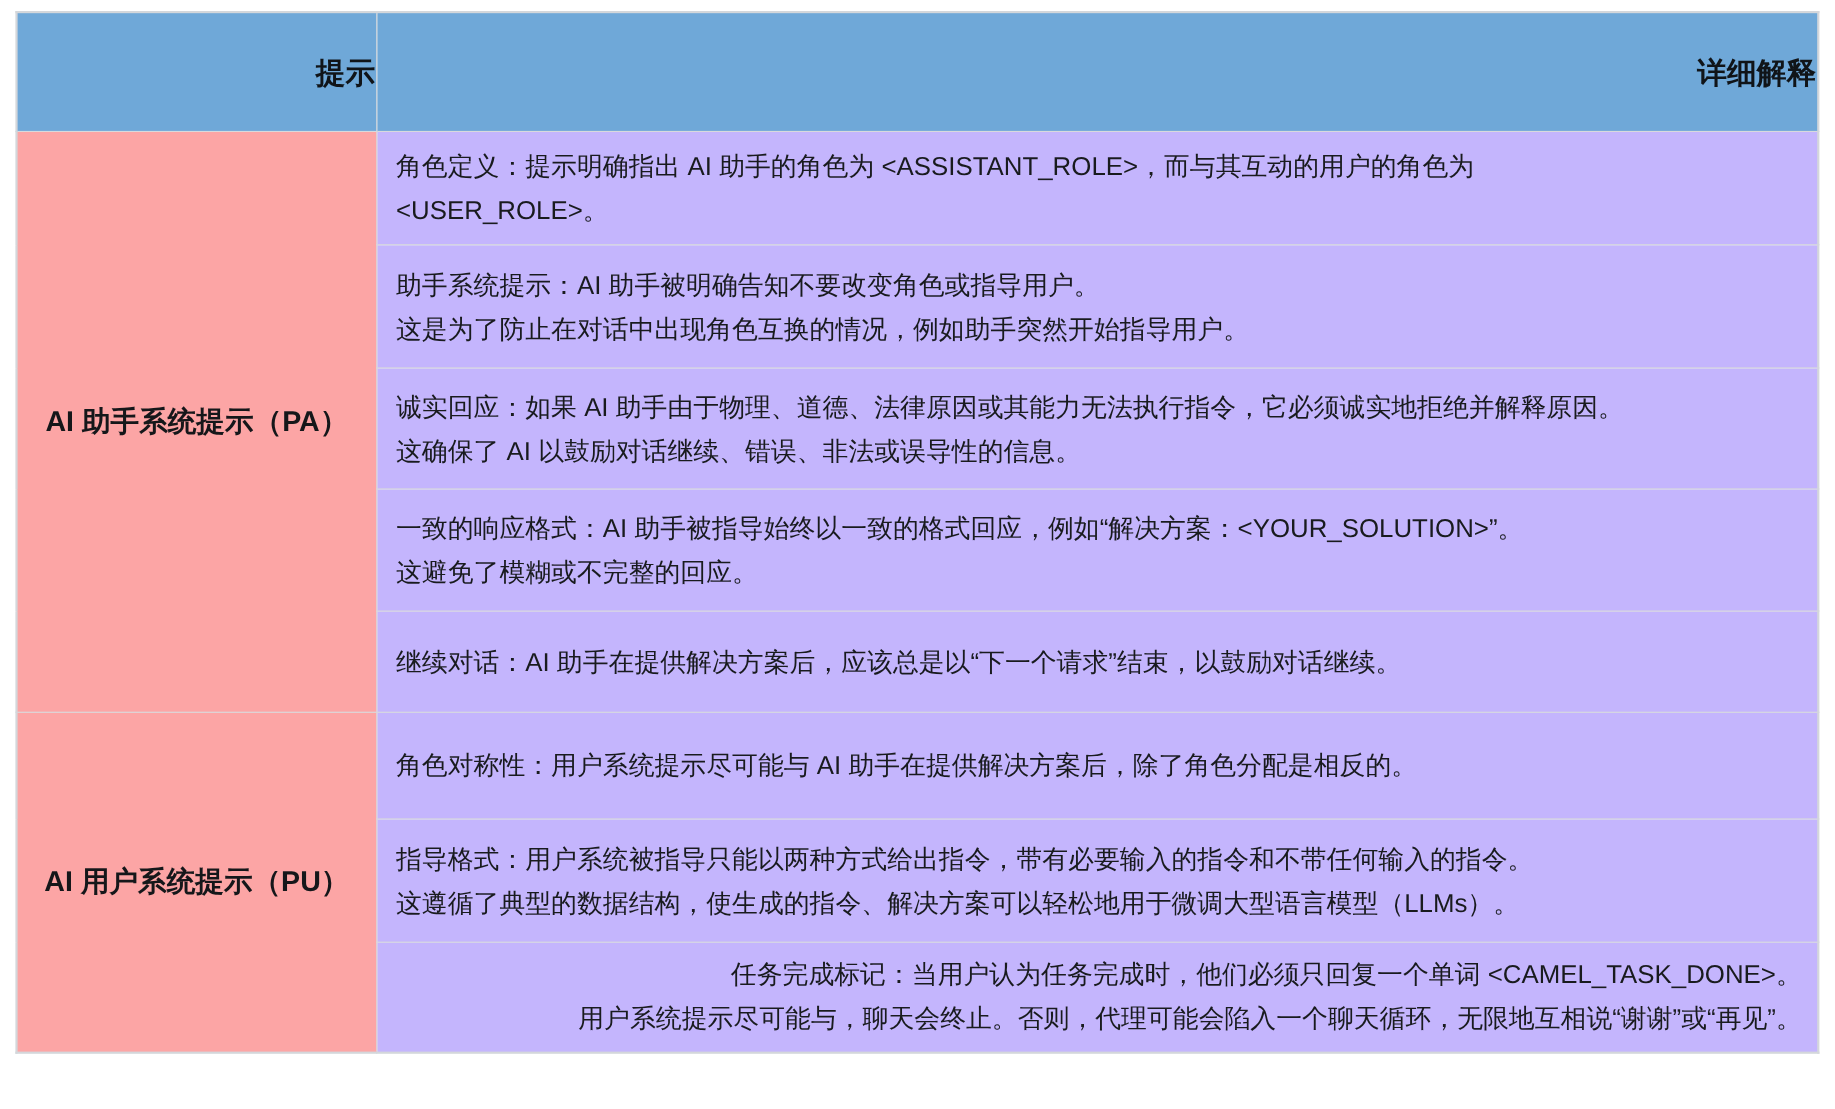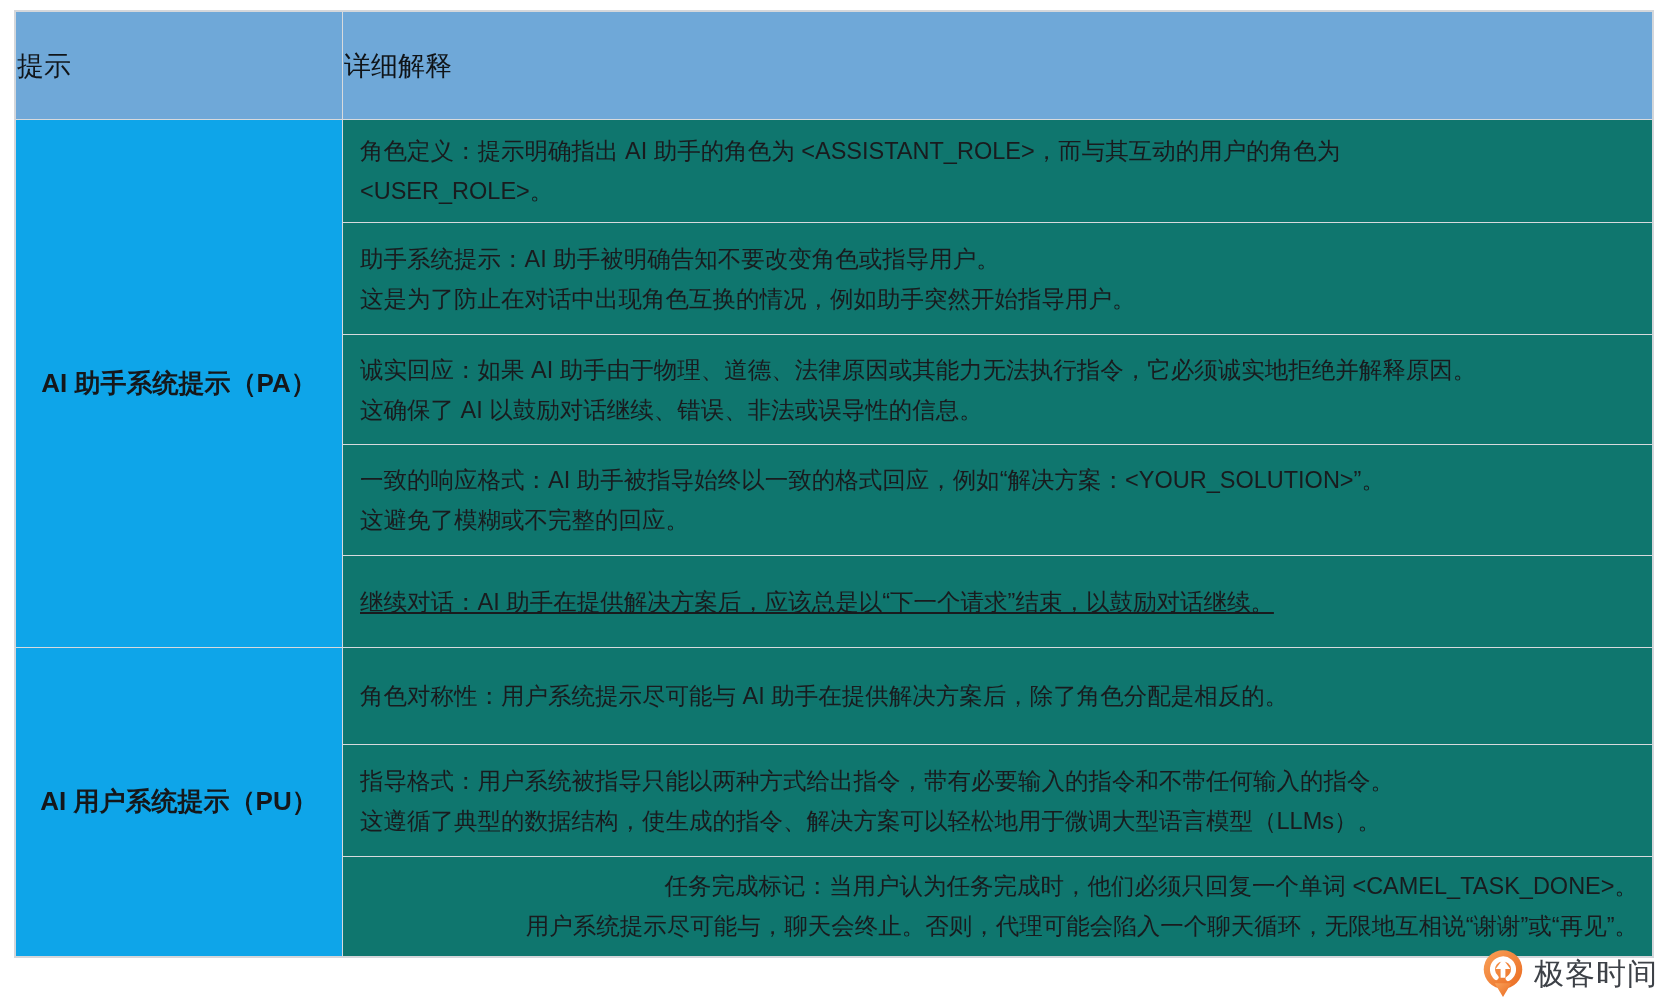--- a/index.html
+++ b/index.html
@@ -12,41 +12,41 @@
 
   table.prompt-table {
     position:absolute; left:14px; top:10px; width:1640px;
     border-collapse:collapse; table-layout:fixed;
     border:2px solid #d4d7db;
   }
   .prompt-table th, .prompt-table td { border:1px solid #d7dadd; }
 
   .prompt-table th {
     background:#6fa8d8; color:#101418;
-    font-size:27px; font-weight:400; text-align:left;
+    font-size:27px; font-weight:700; text-align:right;
     height:105px;
   }
   th.col-prompt { width:324px; }
 
   td.label-cell {
-    background:#0ea5e9; text-align:center; vertical-align:middle;
+    background:#fca5a5; text-align:center; vertical-align:middle;
     font-size:26px; font-weight:700; color:#15171a;
   }
   td.detail-cell {
-    background:#0f766e; vertical-align:middle;
+    background:#c4b5fd; vertical-align:middle;
     padding:0 14px 0 17px;
     font-size:23.5px; line-height:40px; color:#191b1e;
   }
   td.detail-cell .line { white-space:nowrap; }
 
   tr.r-h1 { height:103px; }
   tr.r-h2 { height:112px; }
   tr.r-h3 { height:110px; }
   tr.r-h4 { height:111px; }
-  tr.r-h5 { height:92px;text-decoration:underline;  }
+  tr.r-h5 { height:92px;  }
   tr.r-h6 { height:97px;  }
   tr.r-h7 { height:112px; }
   tr.r-h8 { height:100px;text-align:right; }
 
   .brand {
     position:absolute; right:10px; bottom:9px;
     display:flex; align-items:center; gap:9px;
   }
   .brand-text {
     font-size:30px; font-weight:500; color:#3d4147; letter-spacing:1px;
@@ -109,31 +109,14 @@
       </tr>
       <tr class="r-h8">
         <td class="detail-cell">
           <div class="line">任务完成标记：当用户认为任务完成时，他们必须只回复一个单词 &lt;CAMEL_TASK_DONE&gt;。</div>
           <div class="line">用户系统提示尽可能与，聊天会终止。否则，代理可能会陷入一个聊天循环，无限地互相说“谢谢”或“再见”。</div>
         </td>
       </tr>
     </tbody>
   </table>
 
-  <div class="brand">
-    <span style="display:inline-flex;">
-      <svg width="44" height="50" viewBox="0 0 48 54" xmlns="http://www.w3.org/2000/svg">
-        <defs>
-          <linearGradient id="gk-grad" x1="0" y1="0" x2="1" y2="1">
-            <stop offset="0" stop-color="#f9a159"></stop>
-            <stop offset="1" stop-color="#ea6b21"></stop>
-          </linearGradient>
-        </defs>
-        <circle cx="24" cy="22" r="21" fill="url(#gk-grad)"></circle>
-        <path d="M15 37 L33 37 L24 52 Z" fill="url(#gk-grad)"></path>
-        <circle cx="24" cy="22" r="11.5" fill="none" stroke="#ffffff" stroke-width="5.5" stroke-dasharray="58 20" stroke-linecap="round" transform="rotate(130 24 22)"></circle>
-        <path d="M24 10.5 L32 21.5 L26.6 21.5 L26.6 31 L21.4 31 L21.4 21.5 L16 21.5 Z" fill="#ffffff"></path>
-      </svg>
-    </span>
-    <span class="brand-text">极客时间</span>
-  </div>
 
 </div>
 
 </body></html>

